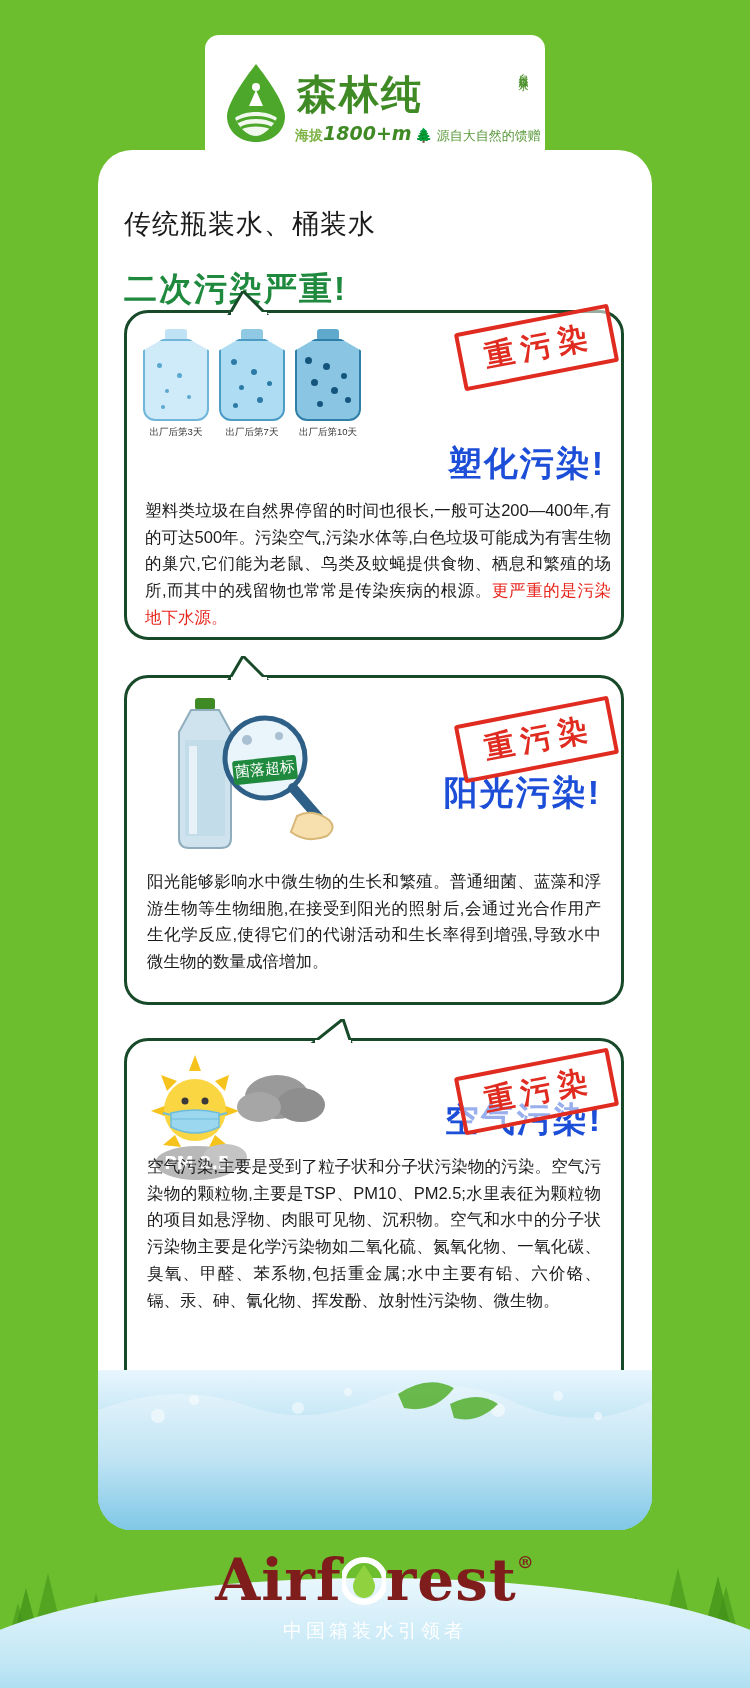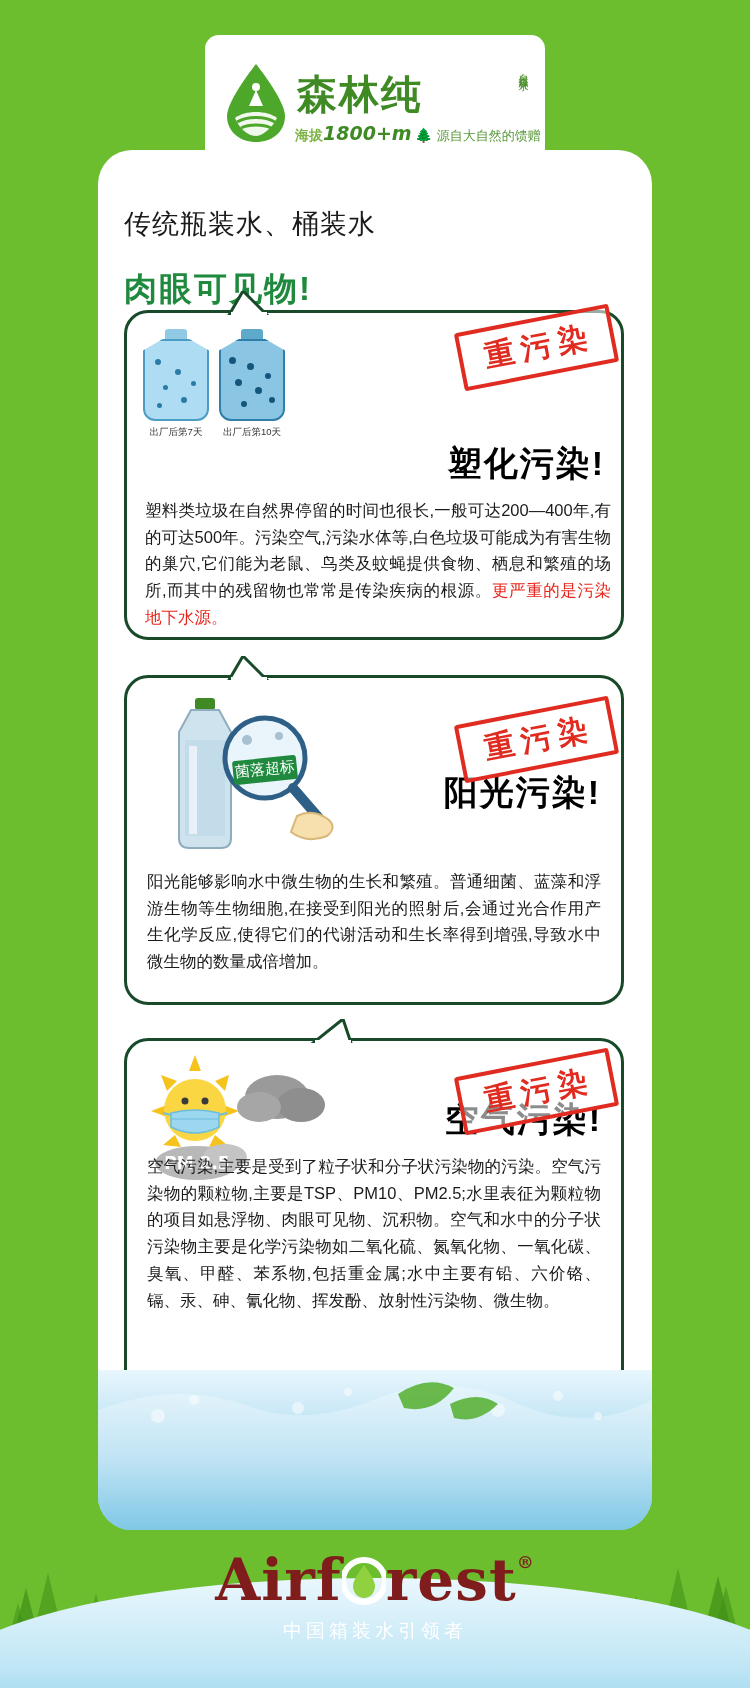--- a/index.html
+++ b/index.html
@@ -117,21 +117,21 @@
     font-size: 16.5px;
     line-height: 1.62;
     color: #1a1a1a;
     text-align: justify;
   }
   .panel-body .hl { color: #e8241b; }
 
   .panel-title {
     font-size: 34px;
     font-weight: bold;
-    color: #000000;
+    color: #1d4ed8;
     letter-spacing: 2px;
     text-align: right;
   }
 
   
   .stamp {
     position: absolute;
     border: 4px solid #e02b20;
     color: #e02b20;
     font-size: 30px;
@@ -274,31 +274,45 @@
       <span style="color:#4da72a">🌲</span>
       <span class="thin">源自大自然的馈赠</span>
     </div>
   </div>
 </div>
 
 <div class="card">
 
   <div class="headline">
     <div class="l1">传统瓶装水、桶装水</div>
-    <div class="l2">肉眼可见物!</div>
+    <div class="l2">二次污染严重!</div>
   </div>
 
   <div class="bubble" id="panel1">
     <svg style="position:absolute;left:96px;top:-22px" width="70" height="24" viewBox="0 0 70 24">
       <path d="M6 24 L44 24 L20 0 Z" fill="#ffffff" stroke="#184a2a" stroke-width="3"></path>
       <rect x="8" y="21" width="36" height="6" fill="#ffffff"></rect>
     </svg>
 
     <div id="p1-top">
       <div class="bucket-row">
+        <div class="bucket-item">
+          <div class="bucket">
+            <div class="bucket-cap" style="background:#bfe3f5"></div>
+            <div class="bucket-body" style="background:#cfeaf8;border:2px solid #6fb6da"></div>
+            <div class="dots">
+              <span class="dot" style="left:14px;top:34px;width:5px;height:5px;background:#5aa8cf"></span>
+              <span class="dot" style="left:34px;top:44px;width:5px;height:5px;background:#5aa8cf"></span>
+              <span class="dot" style="left:22px;top:60px;width:4px;height:4px;background:#5aa8cf"></span>
+              <span class="dot" style="left:44px;top:66px;width:4px;height:4px;background:#5aa8cf"></span>
+              <span class="dot" style="left:18px;top:76px;width:4px;height:4px;background:#5aa8cf"></span>
+            </div>
+          </div>
+          <div class="bucket-caption">出厂后第3天</div>
+        </div>
         <div class="bucket-item">
           <div class="bucket">
             <div class="bucket-cap" style="background:#8fc9e4"></div>
             <div class="bucket-body" style="background:#aedcf2;border:2px solid #4d9cc6"></div>
             <div class="dots">
               <span class="dot" style="left:12px;top:30px;width:6px;height:6px;background:#2b7ba6"></span>
               <span class="dot" style="left:32px;top:40px;width:6px;height:6px;background:#2b7ba6"></span>
               <span class="dot" style="left:48px;top:52px;width:5px;height:5px;background:#2b7ba6"></span>
               <span class="dot" style="left:20px;top:56px;width:5px;height:5px;background:#2b7ba6"></span>
               <span class="dot" style="left:38px;top:68px;width:6px;height:6px;background:#2b7ba6"></span>

